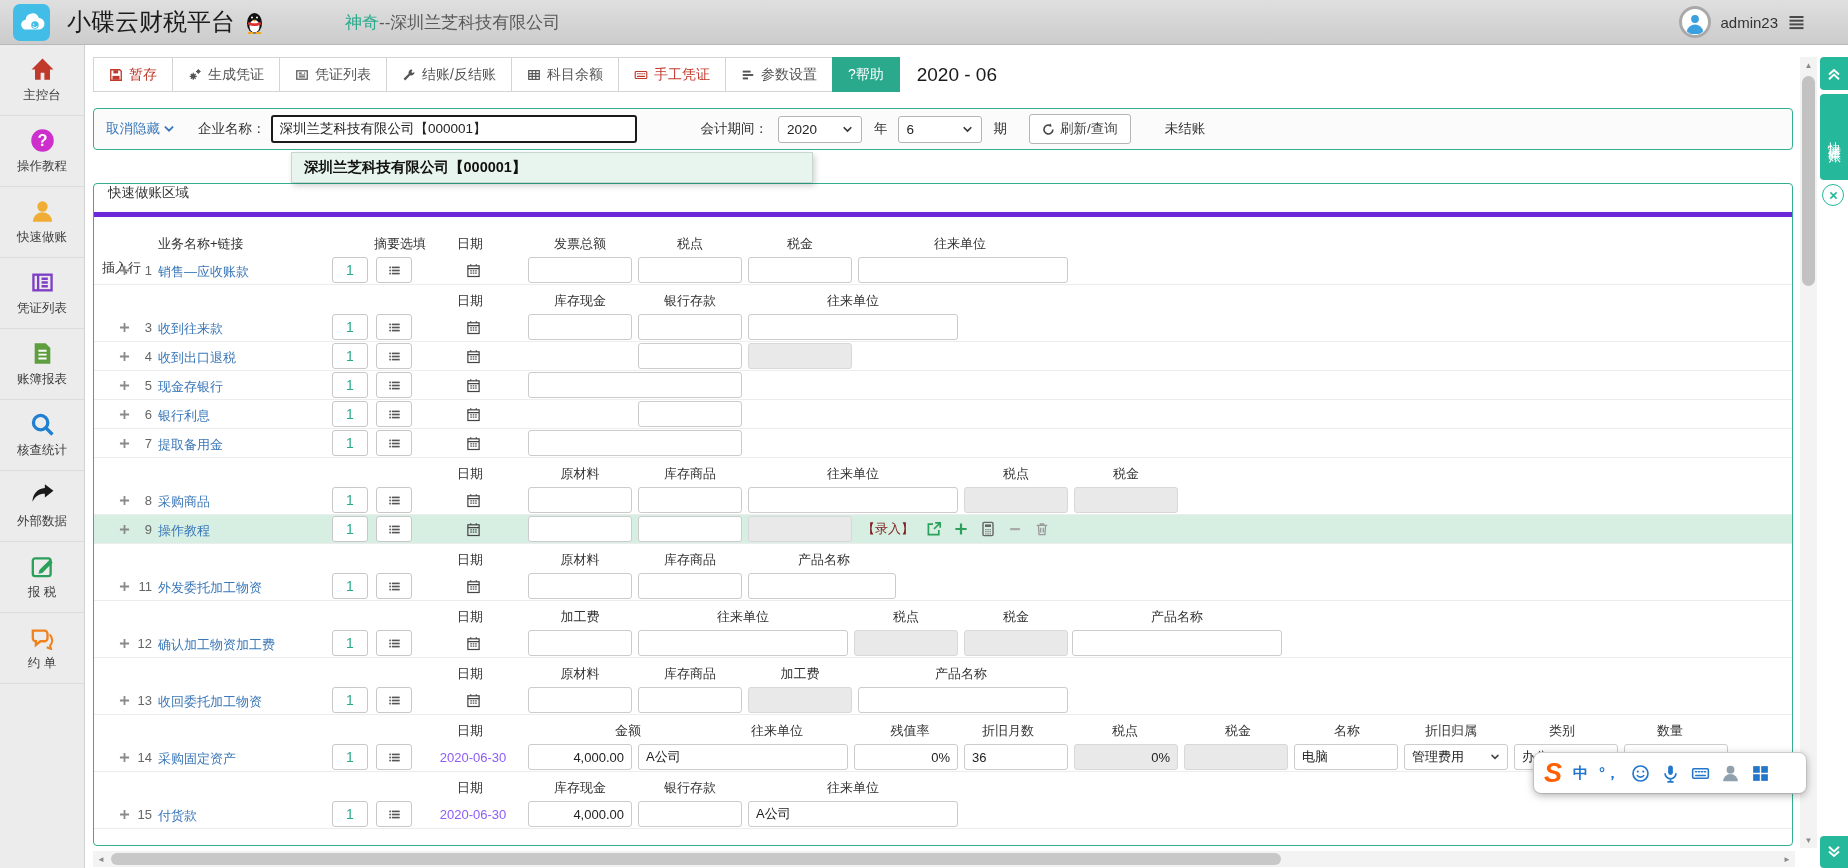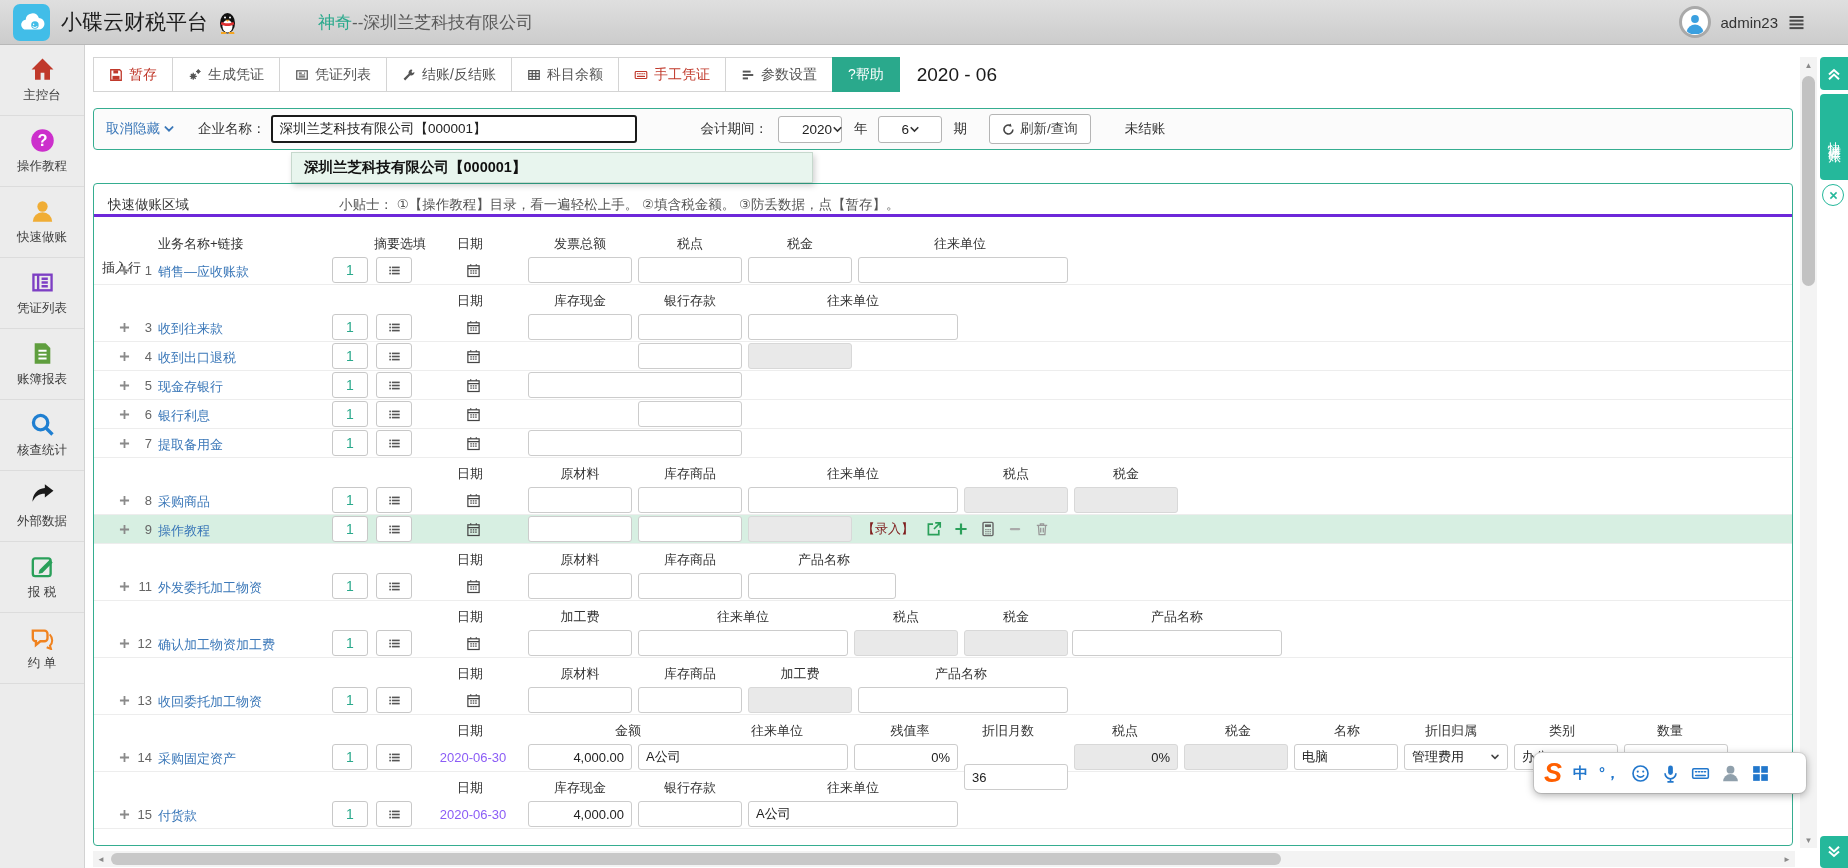--- a/index.html
+++ b/index.html
@@ -9,21 +9,21 @@
   .ic { display:inline-flex; width:14px; height:14px; flex:0 0 auto; }
   .ic svg { width:100%; height:100%; display:block; }
 
   
   .top-header { position:absolute; left:0; top:0; width:1848px; height:45px;
     background:linear-gradient(#dfdfdf,#cccccc); border-bottom:1px solid #b8b8b8;
     display:flex; align-items:center; }
   .logo { width:37px; height:37px; border-radius:7px; background:#41bde8; margin-left:13px;
     display:flex; align-items:center; justify-content:center; }
   .logo .ic { width:28px; height:28px; }
-  .brand { font-size:21px; color:#1c1c1c; margin-left:11px; white-space:nowrap; }
+  .brand { font-size:24px; color:#1c1c1c; margin-left:17px; white-space:nowrap; }
   .pengu { width:21px; height:25px; margin-left:9px; cursor:pointer; }
   .company { margin-left:80px; font-size:17px; white-space:nowrap; }
   .company .tag { color:#2aa98c; }
   .company .cname { color:#5a5a5a; }
   .user-area { margin-left:auto; margin-right:42px; display:flex; align-items:center; gap:9px; }
   .avatar-ring { width:32px; height:32px; border:3px solid #a9a9a9; border-radius:50%; background:#fff;
     display:flex; align-items:center; justify-content:center; cursor:pointer; }
   .avatar-ring .ic { width:24px; height:24px; }
   .uname { font-size:15px; color:#333; }
   .burger { width:19px; height:16px; color:#4a4a4a; cursor:pointer; }
@@ -50,39 +50,39 @@
   .filter-bar { position:absolute; left:93px; top:108px; width:1700px; height:42px;
     border:1px solid #35ad90; border-radius:4px; background:#fbfbfb;
     display:flex; align-items:center; padding:0 12px; font-size:13.5px; }
   .blue-link { color:#3a77b8; display:flex; align-items:center; gap:3px; cursor:pointer; white-space:nowrap; }
   .bluechev { width:12px; height:12px; color:#3a77b8; }
   .f-label { margin-left:23px; color:#333; white-space:nowrap; }
   .company-input { width:366px; height:28px; border:2px solid #1a1a1a; border-radius:3px; background:#fff;
     margin-left:5px; display:flex; align-items:center; padding:0 7px; font-size:13.5px; color:#222;
     white-space:nowrap; overflow:hidden; cursor:text; }
   .period-label { margin-left:64px; }
-  .fselect { width:64px; height:27px; border:1px solid #b5b5b5; border-radius:3px; background:#fff;
-    margin-left:10px; display:flex; align-items:center; justify-content:space-between; padding:0 23px;
+  .fselect { width:84px; height:27px; border:1px solid #b5b5b5; border-radius:3px; background:#fff;
+    margin-left:10px; display:flex; align-items:center; justify-content:space-between; padding:0 8px;
     color:#222; cursor:pointer; }
   .fselect .ic { width:11px; height:11px; color:#333; }
   .f-unit { margin-left:12px; color:#333; }
   .query-btn { margin-left:22px; height:30px; border:1px solid #b5b5b5; border-radius:3px; background:#fff;
     display:flex; align-items:center; gap:5px; padding:0 12px; color:#444; cursor:pointer; white-space:nowrap; }
   .query-btn .ic { width:13px; height:13px; }
   .status { margin-left:34px; color:#333; white-space:nowrap; }
 
   
   .suggestion { position:absolute; left:291px; top:152px; width:522px; height:31px; background:#e8f5ee;
     border:1px solid #c6d8cd; box-shadow:2px 3px 6px rgba(0,0,0,.18); display:flex; align-items:center;
     padding:0 12px; font-weight:bold; font-size:14.5px; color:#111; z-index:30; cursor:pointer; white-space:nowrap; }
 
   
   .panel { position:absolute; left:93px; top:183px; width:1700px; height:663px; border:1px solid #35ad90;
     border-radius:4px; background:#fff; overflow:hidden; }
-  .panel-header { height:33px; display:flex; align-items:flex-end; padding:0 14px; border-bottom:3px solid #6d28d9; }
+  .panel-header { height:33px; display:flex; align-items:flex-start; padding:0 14px; border-bottom:5px solid #6d28d9; }
   .panel-title { font-size:13.5px; color:#333; white-space:nowrap; }
   .panel-tip { margin-left:150px; font-size:13.5px; color:#555; white-space:nowrap; }
   .table { position:relative; margin-top:11px; }
 
   .trow { position:relative; width:1698px; }
   .thead { height:28px; }
   .tdata { height:29px; border-bottom:1px solid #ededed; }
   .tdata.hl { background:#d7efe2; }
   .hcell { position:absolute; top:7px; font-size:13px; color:#333; white-space:nowrap; }
   .hcell.ctr { transform:translateX(-50%); }
@@ -397,21 +397,20 @@
     <span class="status">未结账</span>
   </div>
 
   <div class="suggestion">
     <span>深圳兰芝科技有限公司【000001】</span>
   </div>
 
   <section class="panel">
     <div class="panel-header">
       <span class="panel-title">快速做账区域</span>
-      <span class="panel-tip">小贴士：  ①【操作教程】目录，看一遍轻松上手。  ②填含税金额。  ③防丢数据，点【暂存】。</span>
     </div>
     <div class="table">
         <div class="trow thead">
           <span class="hcell" style="left: 8px; margin-top: 24px;">插入行</span>
           <span class="hcell" style="left: 64px;">业务名称+链接</span>
           <span class="hcell ctr" style="left: 306px;">摘要选填</span>
           <span class="hcell ctr" style="left: 376px;">日期</span>
           <span class="hcell ctr" style="left: 486px;">发票总额</span>
           <span class="hcell ctr" style="left: 596px;">税点</span>
           <span class="hcell ctr" style="left: 706px;">税金</span>
@@ -880,21 +879,21 @@
           <div class="date-cell">2020-06-30</div>
           <div class="cell-input num" style="left: 434px; width: 104px;">
             <span>4,000.00</span>
           </div>
           <div class="cell-input" style="left: 544px; width: 210px;">
             <span>A公司</span>
           </div>
           <div class="cell-input num" style="left: 760px; width: 104px;">
             <span>0%</span>
           </div>
-          <div class="cell-input" style="left: 870px; width: 104px; margin-top: 20px;">
+          <div class="cell-input" style="left: 870px; width: 104px;">
             <span>36</span>
           </div>
           <div class="cell-input disabled num" style="left: 980px; width: 104px;">
             <span>0%</span>
           </div>
           <div class="cell-input disabled" style="left: 1090px; width: 104px;"></div>
           <div class="cell-input" style="left: 1200px; width: 104px;">
             <span>电脑</span>
           </div>
           <div class="cell-input select" style="left: 1310px; width: 104px;">

